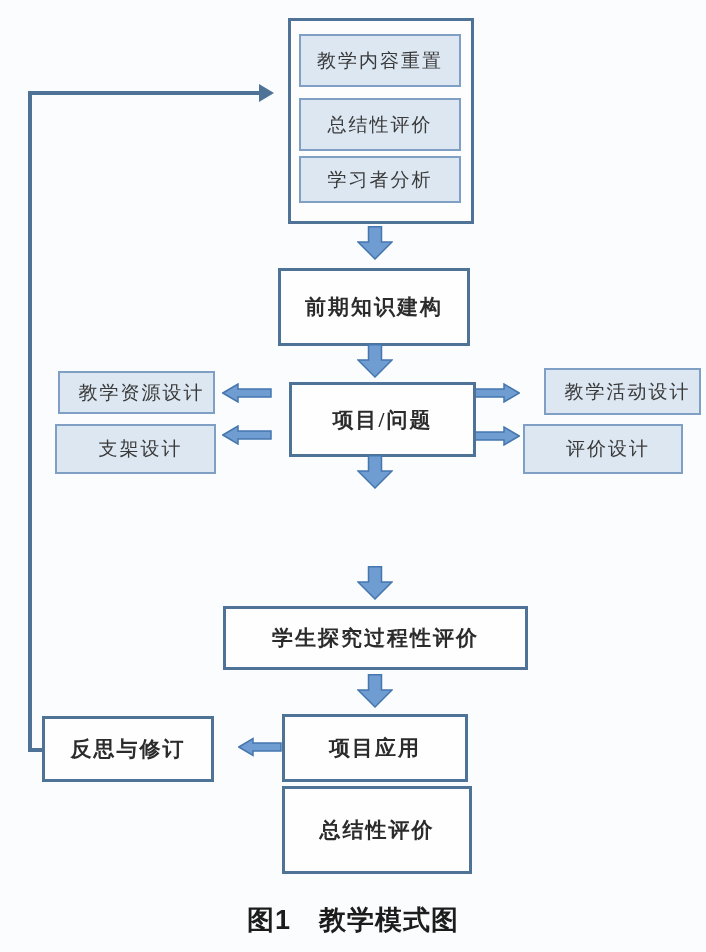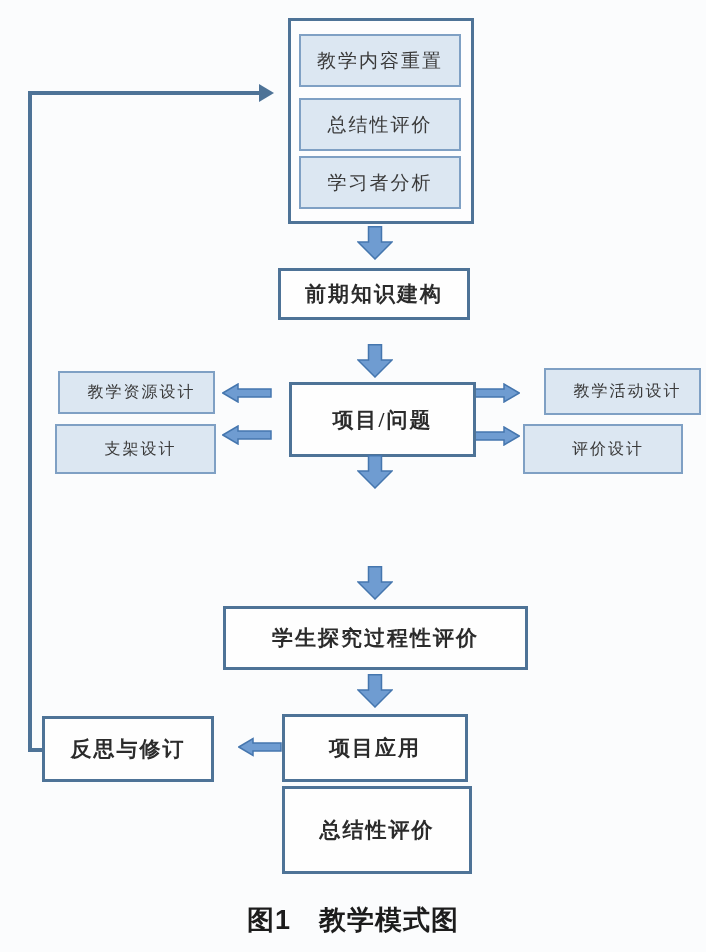--- a/index.html
+++ b/index.html
@@ -32,21 +32,21 @@
     border:2px solid #7fa0c4;
     display:flex;align-items:center;justify-content:center;
     font-size:19px;letter-spacing:2px;color:#3a3a3a;
     box-sizing:border-box;
   }
   .side{
     position:absolute;
     background:#dce7f2;
     border:2px solid #7fa0c4;
     display:flex;align-items:center;justify-content:center;
-    font-size:16px;letter-spacing:2px;color:#3a3a3a;
+    font-size:19px;letter-spacing:2px;color:#3a3a3a;
     box-sizing:border-box;
     padding-left:10px;
   }
   
   .blockarrow{position:absolute;}
   .blockarrow path{fill:#6f9cd1;stroke:#4576ae;stroke-width:1.5;}
   
   .fb-line{position:absolute;background:#4e7397;}
   .fb-head{
     position:absolute;width:0;height:0;
@@ -74,30 +74,30 @@
   <div class="fb-line" style="left:28px;top:748px;width:16px;height:4px;"></div>
   <div class="fb-head" style="left:259px;top:84px;"></div>
 
   <div class="group" style="left:280px;top:18px;width:186px;height:206px;margin-left:8px;">
     <div class="subnode" style="left:8px;top:13px;width:162px;height:53px;">
         <span>教学内容重置</span>
       </div>
     <div class="subnode" style="left:8px;top:77px;width:162px;height:53px;">
         <span>总结性评价</span>
       </div>
-    <div class="subnode" style="left:8px;top:135px;width:162px;height:53px;">
+    <div class="subnode" style="left:8px;top:135px;width:162px;height:47px;">
         <span>学习者分析</span>
       </div>
   </div>
 
   <svg class="blockarrow" style="left:357px;top:226px;" width="36" height="34" viewBox="0 0 36 34">
     <path d="M11.5 0.8 H24.5 V16 H35 L18 33 L1 16 H11.5 Z"></path>
   </svg>
 
-  <div class="node" style="left:278px;top:268px;width:192px;height:52px;">
+  <div class="node" style="left:278px;top:268px;width:192px;height:78px;">
       <span>前期知识建构</span>
     </div>
 
   <svg class="blockarrow" style="left:357px;top:344px;" width="36" height="34" viewBox="0 0 36 34">
     <path d="M11.5 0.8 H24.5 V16 H35 L18 33 L1 16 H11.5 Z"></path>
   </svg>
 
   <div class="side" style="left:58px;top:371px;width:157px;height:43px;">
       <span>教学资源设计</span>
     </div>

